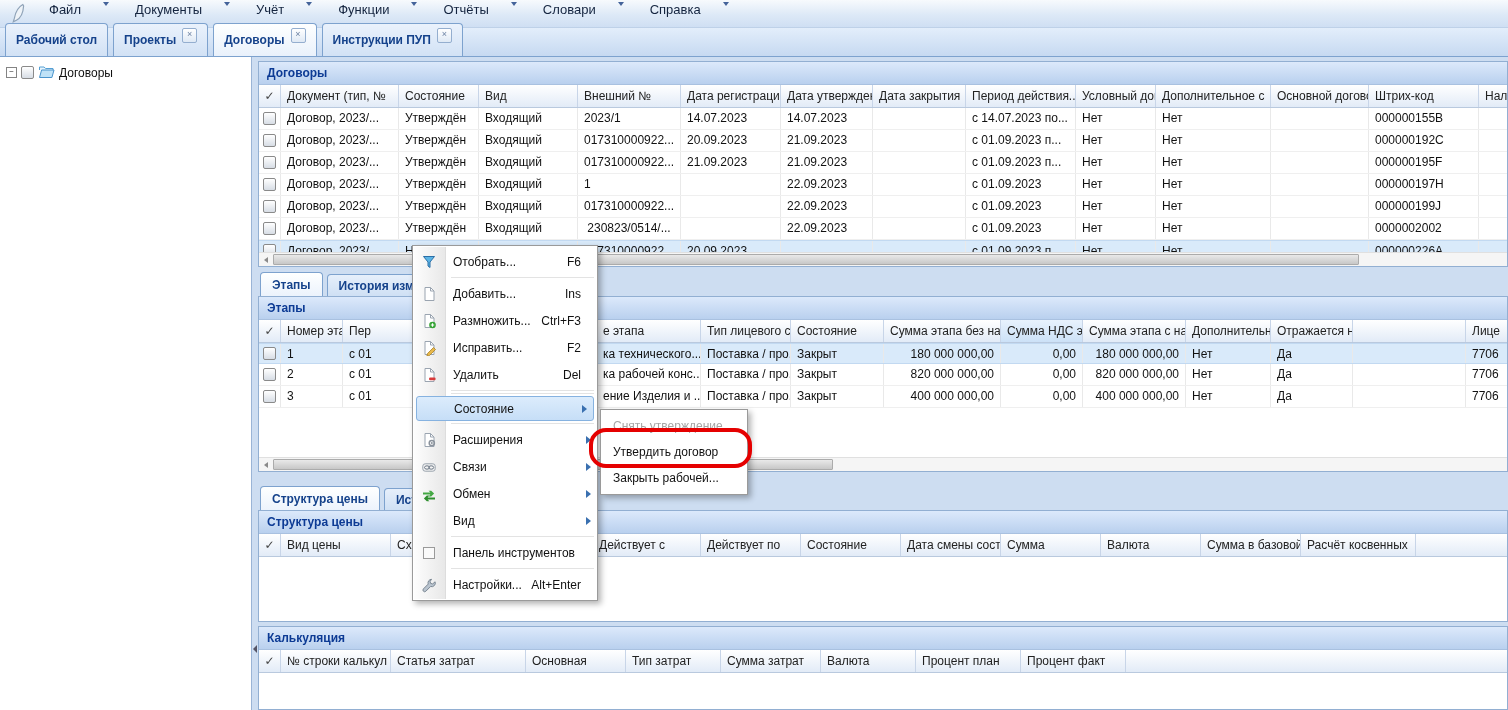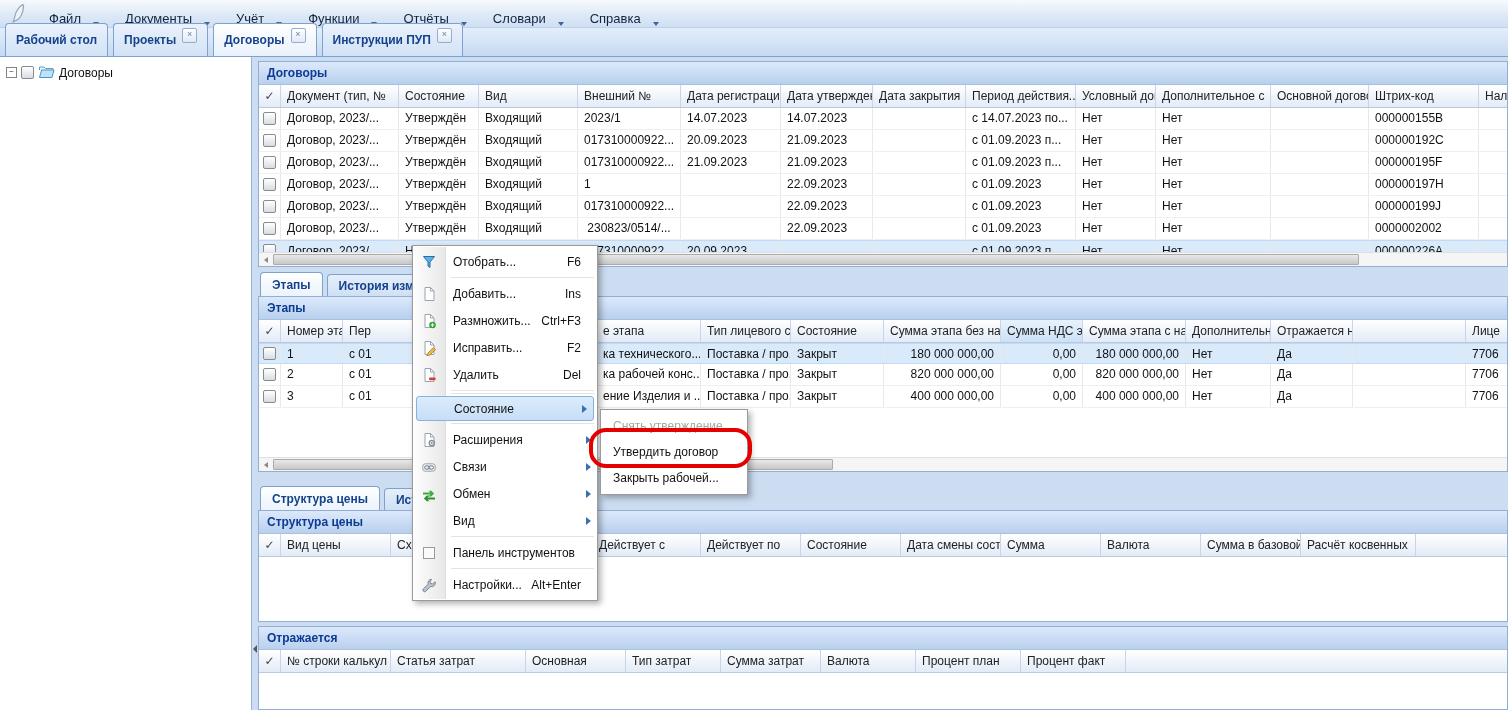--- a/index.html
+++ b/index.html
@@ -4,21 +4,21 @@
 <style>
   html,body{margin:0;padding:0}
   body{width:1508px;height:710px;overflow:hidden;position:relative;
        font-family:"Liberation Sans","DejaVu Sans",sans-serif;background:#cdddf1;font-size:12px;color:#111}
 
   
   .menubar{position:absolute;left:0;top:0;width:1508px;height:28px;
     background:linear-gradient(#f7fafd,#dde9f7 55%,#cfdff3);border-bottom:1px solid #bed1e8;
     display:flex;align-items:center;padding-left:6px;box-sizing:border-box}
   .logo{width:26px;height:24px;display:flex;align-items:center;justify-content:center;margin-right:4px}
-  .mitem{height:24px;display:flex;align-items:flex-end;gap:12px;padding:0 13px;color:#14243f;font-size:13px;border-radius:3px;cursor:default}
+  .mitem{height:24px;display:flex;align-items:flex-start;gap:22px;padding:0 13px;color:#14243f;font-size:13px;border-radius:3px;cursor:default}
   .caret{width:0;height:0;border-left:3.5px solid transparent;border-right:3.5px solid transparent;border-top:4px solid #44639a}
 
   
   .tabbar{position:absolute;left:0;top:28px;width:1508px;height:29px;
     background:linear-gradient(#e3eefb,#c6d9f1);border-bottom:1px solid #7da2ce;
     display:flex;align-items:flex-end;padding-left:5px;gap:5px;box-sizing:border-box}
   .tab{height:23px;border:1px solid #7da2ce;border-bottom:none;border-radius:4px 4px 0 0;
     background:linear-gradient(#eaf2fc,#d2e2f5);display:flex;align-items:center;padding:16px 10px;
     font-weight:bold;font-size:12px;color:#15428b;box-sizing:border-box}
   .tab.active{height:27px;background:linear-gradient(#feffff,#e9f1fb)}
@@ -453,21 +453,21 @@
           <div class="hcell" style="width: 100px;">Сумма</div>
           <div class="hcell" style="width: 100px;">Валюта</div>
           <div class="hcell" style="width: 100px;">Сумма в базовой в</div>
           <div class="hcell" style="width: 115px;">Расчёт косвенных</div>
           <div class="hcell" style="width: 93px;"></div>
         </div>
       </div>
   </div>
 
   <div class="panel" id="p-calc">
-    <div class="caption">Отражается</div>
+    <div class="caption">Калькуляция</div>
     <div id="calc-table">
         <div class="hrow">
           <div class="hcell chk" style="width: 22px;">✓</div>
           <div class="hcell" style="width: 110px;">№ строки калькул</div>
           <div class="hcell" style="width: 135px;">Статья затрат</div>
           <div class="hcell" style="width: 100px;">Основная</div>
           <div class="hcell" style="width: 95px;">Тип затрат</div>
           <div class="hcell" style="width: 100px;">Сумма затрат</div>
           <div class="hcell" style="width: 95px;">Валюта</div>
           <div class="hcell" style="width: 105px;">Процент план</div>

